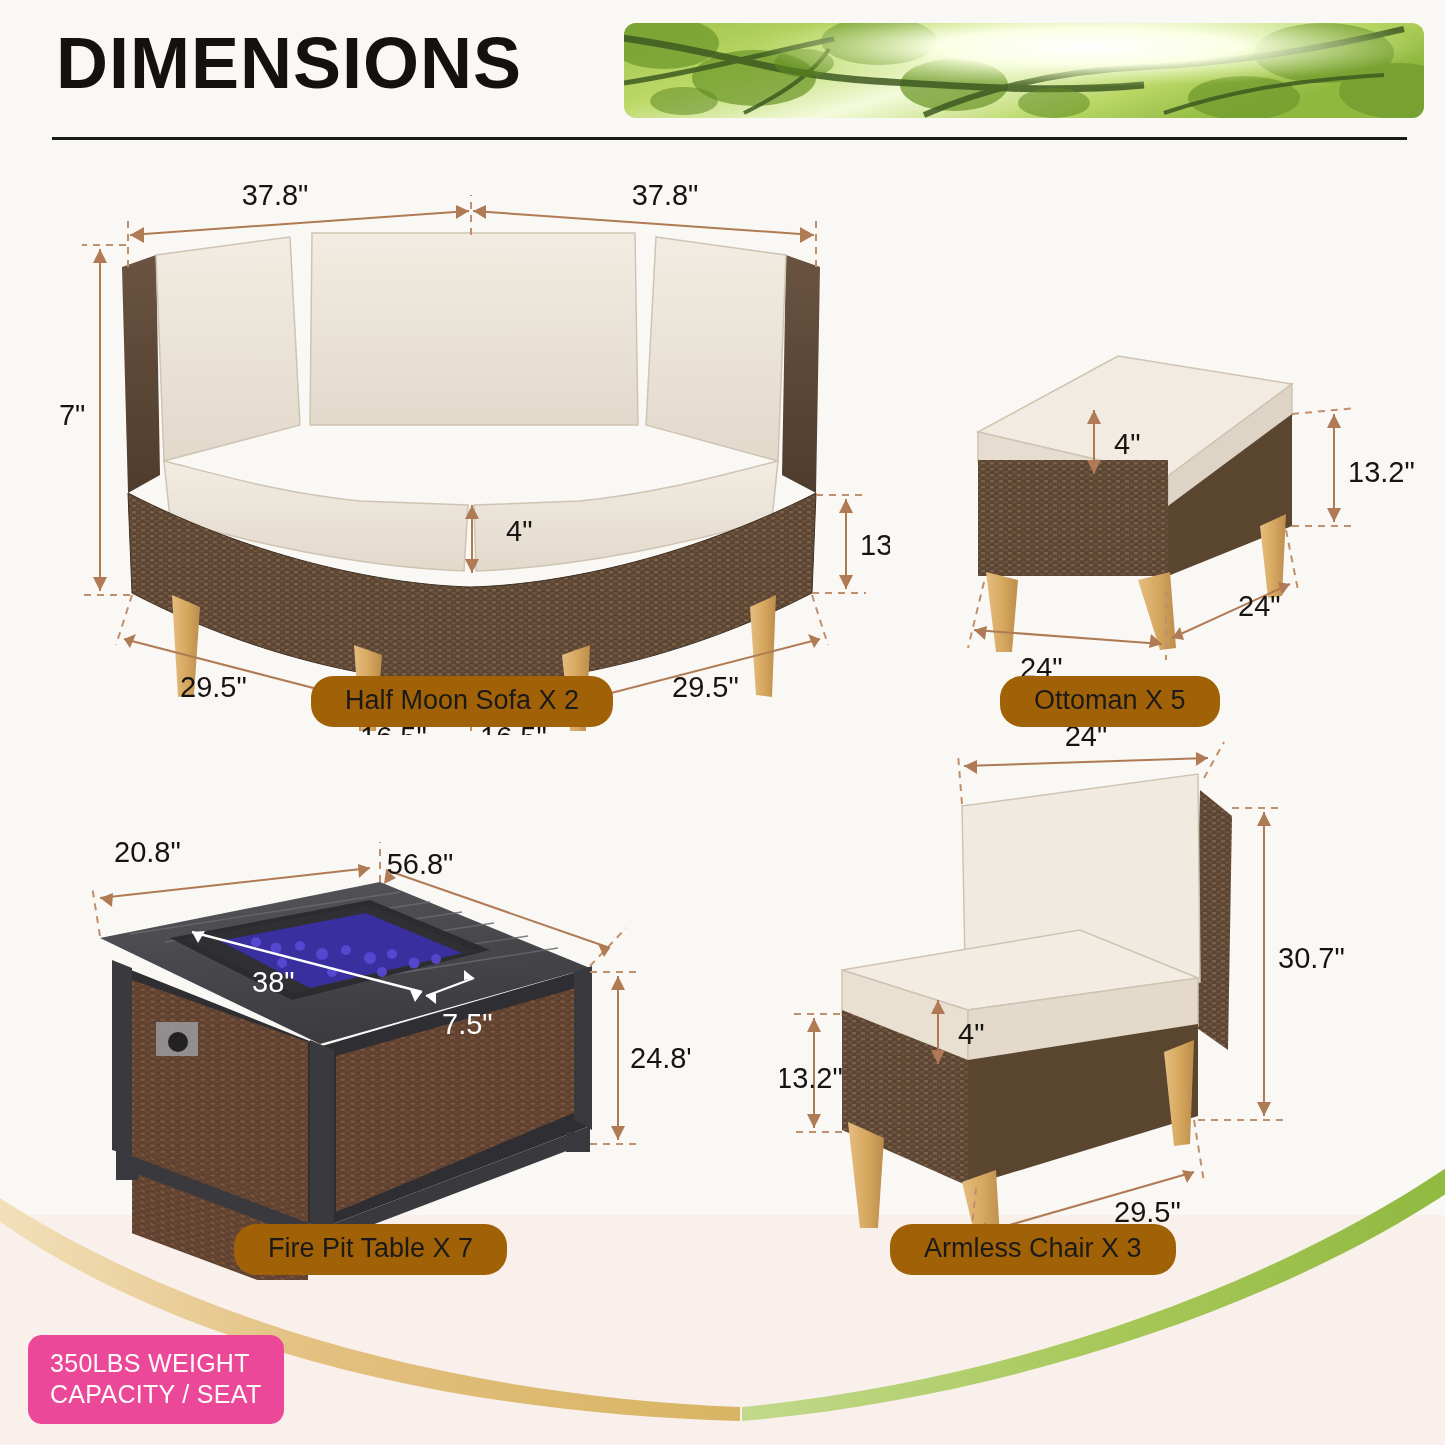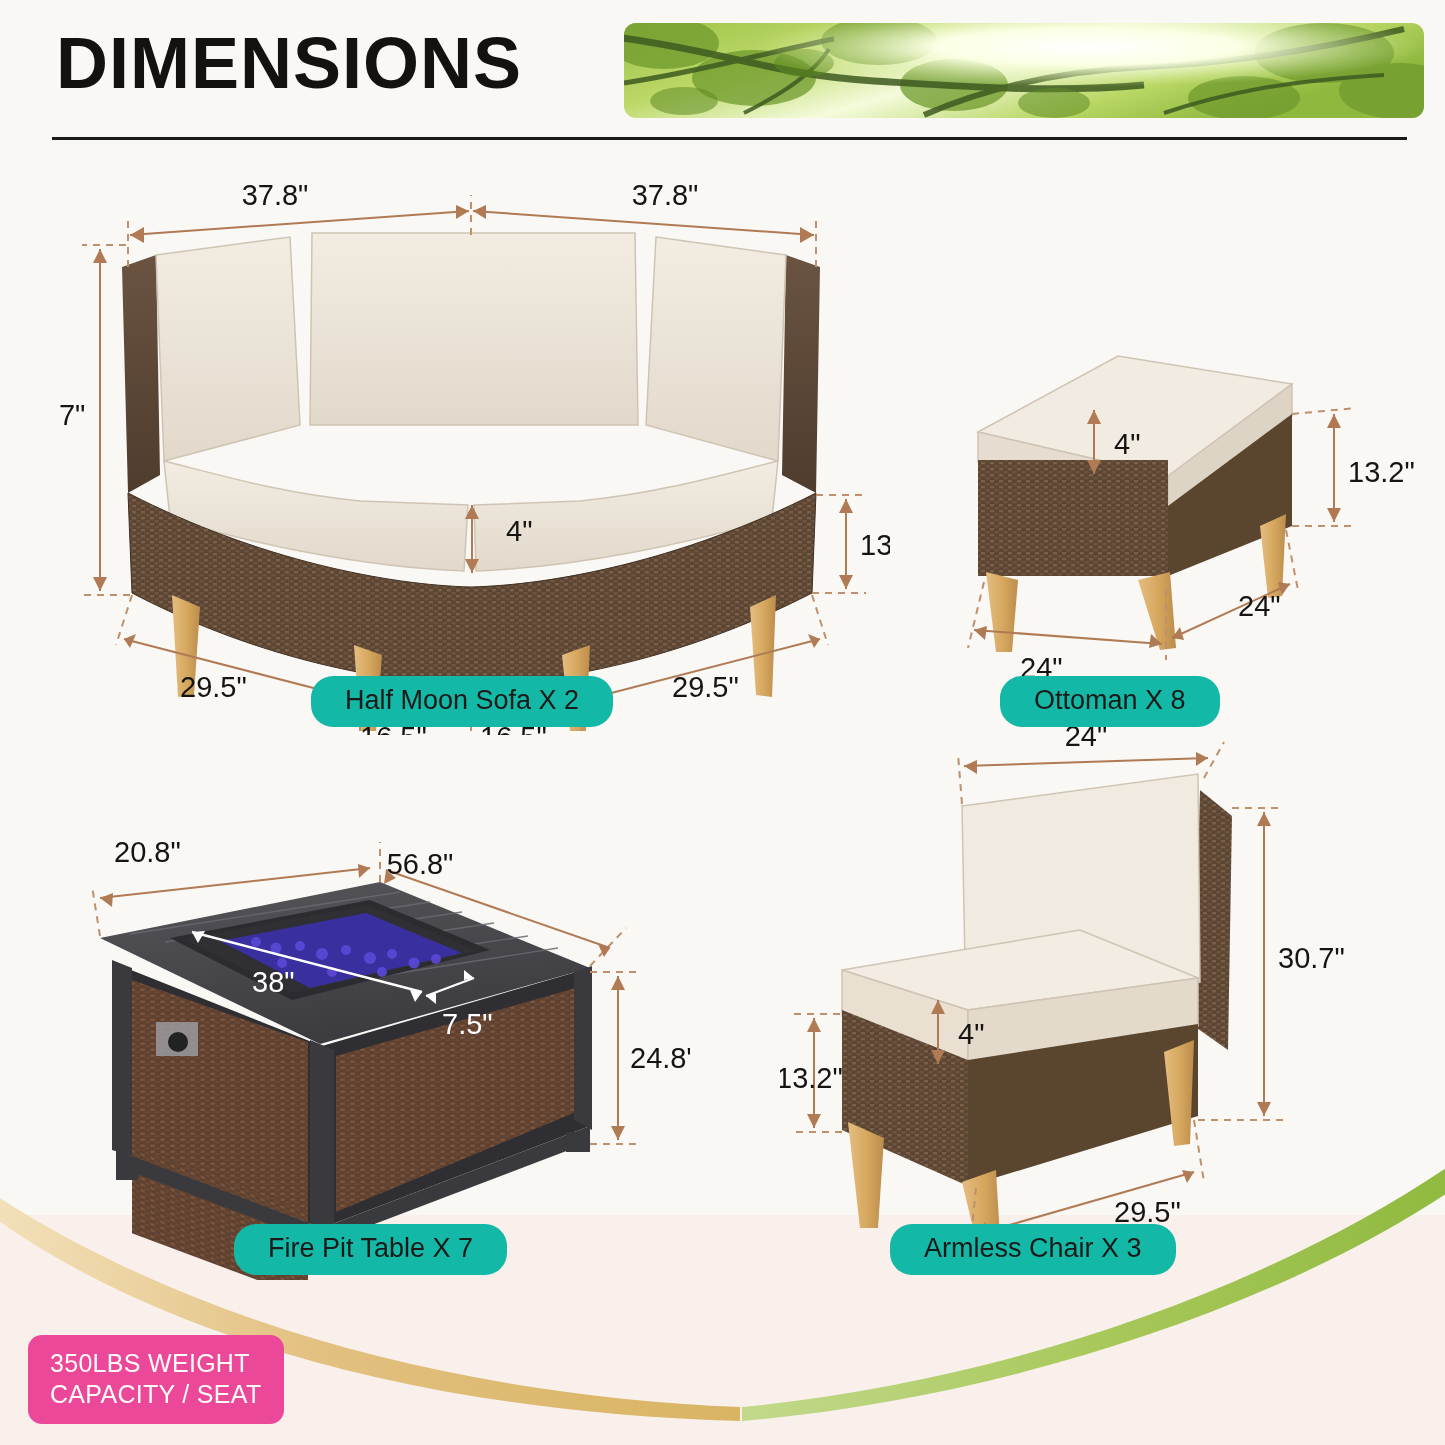--- a/index.html
+++ b/index.html
@@ -39,21 +39,21 @@
   #panel-sofa     { left: 60px;  top: 175px; width: 830px; height: 560px; }
   #panel-ottoman  { left: 900px; top: 300px; width: 520px; height: 435px; }
   #panel-firepit  { left: 70px;  top: 820px; width: 620px; height: 460px; }
   #panel-chair    { left: 780px; top: 720px; width: 640px; height: 560px; }
 
   .fig { position: absolute; left: 0; top: 0; width: 100%; height: 100%; }
 
   
   .name-badge {
     position: absolute; z-index: 6;
-    background: #14b8a6; border-radius: 22px;
+    background: #a16207; border-radius: 22px;
     padding: 9px 34px 11px 34px;
     font-size: 27px; color: #1c1a18;
     white-space: nowrap;
     font-family: "Liberation Sans", sans-serif;
   }
   #badge-sofa    { left: 311px;  top: 676px; }
   #badge-ottoman { left: 1000px; top: 676px; }
   #badge-firepit { left: 234px;  top: 1224px; }
   #badge-chair   { left: 890px;  top: 1224px; }
 
@@ -275,21 +275,21 @@
     <polygon points="262,344 249,348 251,334" fill="#b07a55"></polygon>
     <text class="dim" x="120" y="378">24"</text>
 
     <path class="dext" d="M386 230 L398 290"></path>
     <path class="dline" d="M272 338 L390 284"></path>
     <polygon points="272,338 284,340 280,327" fill="#b07a55"></polygon>
     <polygon points="390,284 378,282 382,295" fill="#b07a55"></polygon>
     <text class="dim" x="338" y="316">24"</text>
   </svg>
 </div>
-<div class="name-badge" id="badge-ottoman">Ottoman X 8</div>
+<div class="name-badge" id="badge-ottoman">Ottoman X 5</div>
 
 <div class="panel" id="panel-firepit">
   <svg class="fig" viewBox="0 0 620 460">
     <defs>
       <linearGradient id="topg" x1="0" y1="0" x2="0.3" y2="1">
         <stop offset="0" stop-color="#55555a"></stop>
           <stop offset="1" stop-color="#3b3b40"></stop>
       </linearGradient>
       <pattern id="weave2" width="10" height="6" patternUnits="userSpaceOnUse">
         <rect width="10" height="6" fill="#5e4130"></rect>

